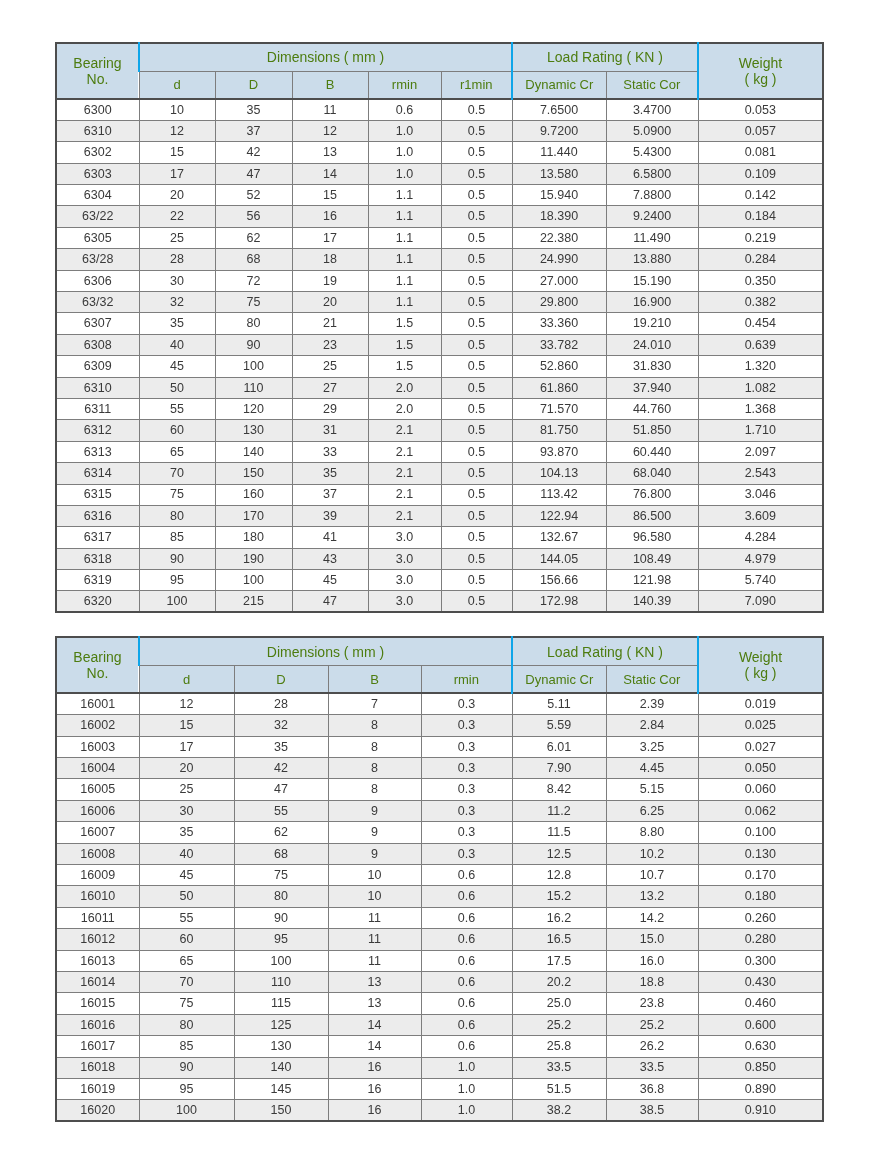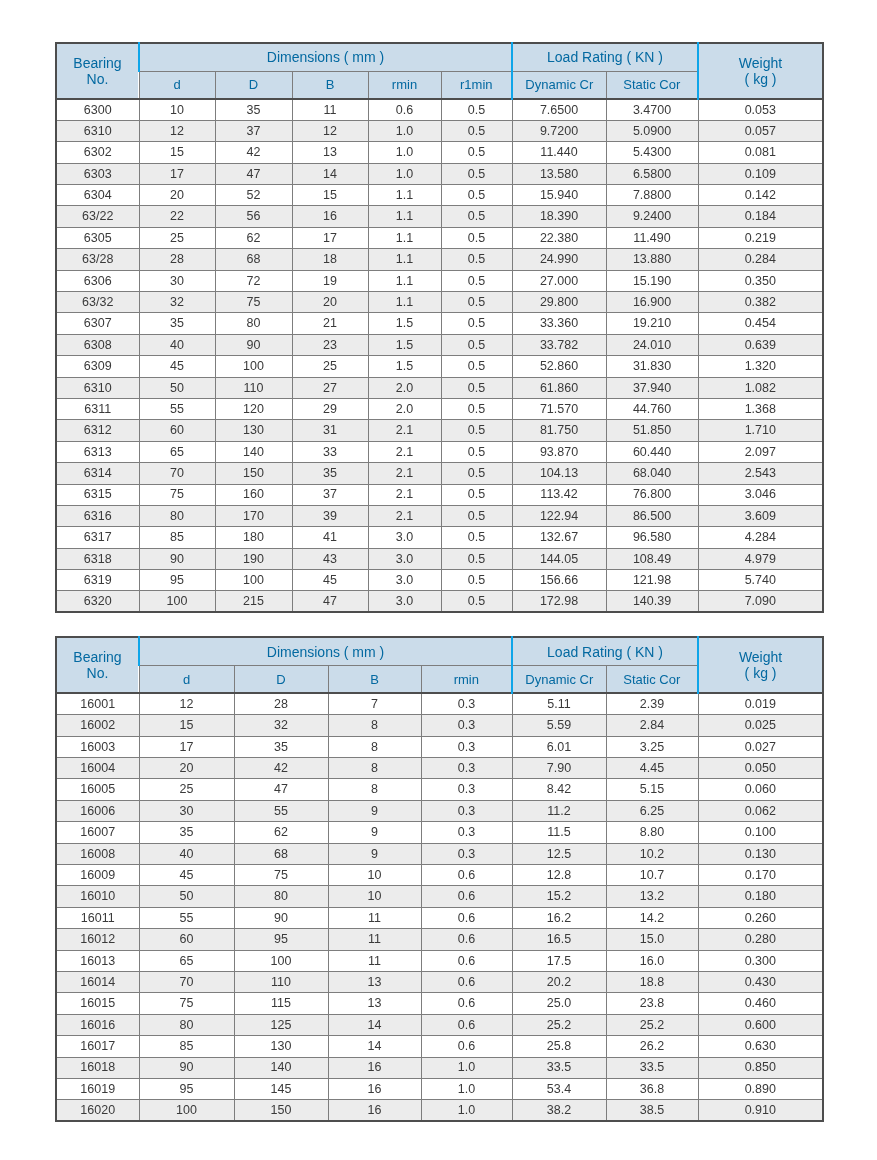--- a/index.html
+++ b/index.html
@@ -27,21 +27,21 @@
   table.spec-table + table.spec-table { margin-top: 23px; }
   .spec-table th, .spec-table td {
     border: 1px solid #7d7d7d;
     text-align: center;
     vertical-align: middle;
     overflow: hidden;
     white-space: pre-line;
   }
   .spec-table thead th {
     background: #cbdcea;
-    color: #0369a1;
+    color: #4d7c0f;
     font-weight: normal;
     height: 28px;
     font-size: 13px;
   }
   .spec-table thead tr.group-row th { font-size: 14px; }
   .spec-table thead { border-bottom: 2px solid #4d4d4d; }
   .spec-table th.span-col { border-left: 2px solid #0ea5e9; }
   .spec-table td {
     height: 21.4px;
     font-size: 12.5px;
@@ -563,21 +563,21 @@
           <td>33.5</td>
           <td>33.5</td>
           <td>0.850</td>
         </tr>
         <tr>
           <td>16019</td>
           <td>95</td>
           <td>145</td>
           <td>16</td>
           <td>1.0</td>
-          <td>53.4</td>
+          <td>51.5</td>
           <td>36.8</td>
           <td>0.890</td>
         </tr>
         <tr class="alt">
           <td>16020</td>
           <td>100</td>
           <td>150</td>
           <td>16</td>
           <td>1.0</td>
           <td>38.2</td>

